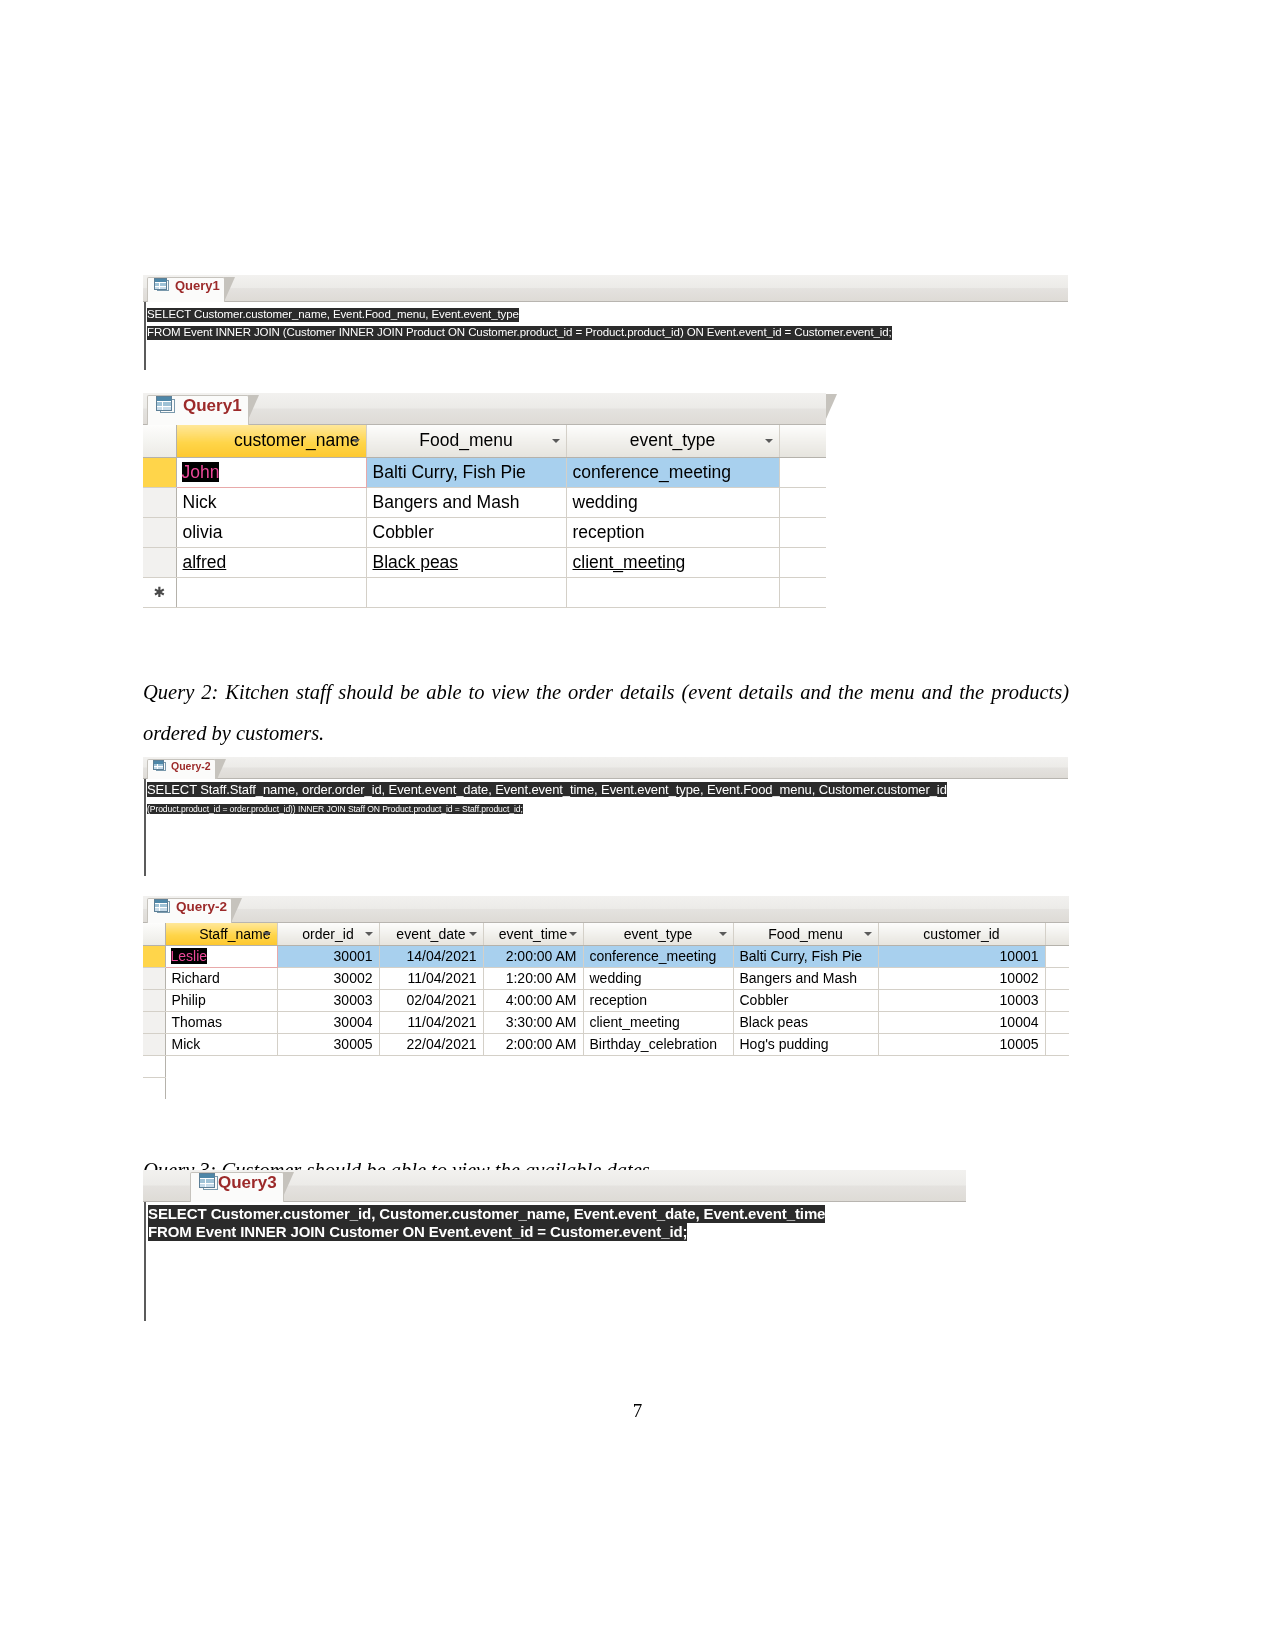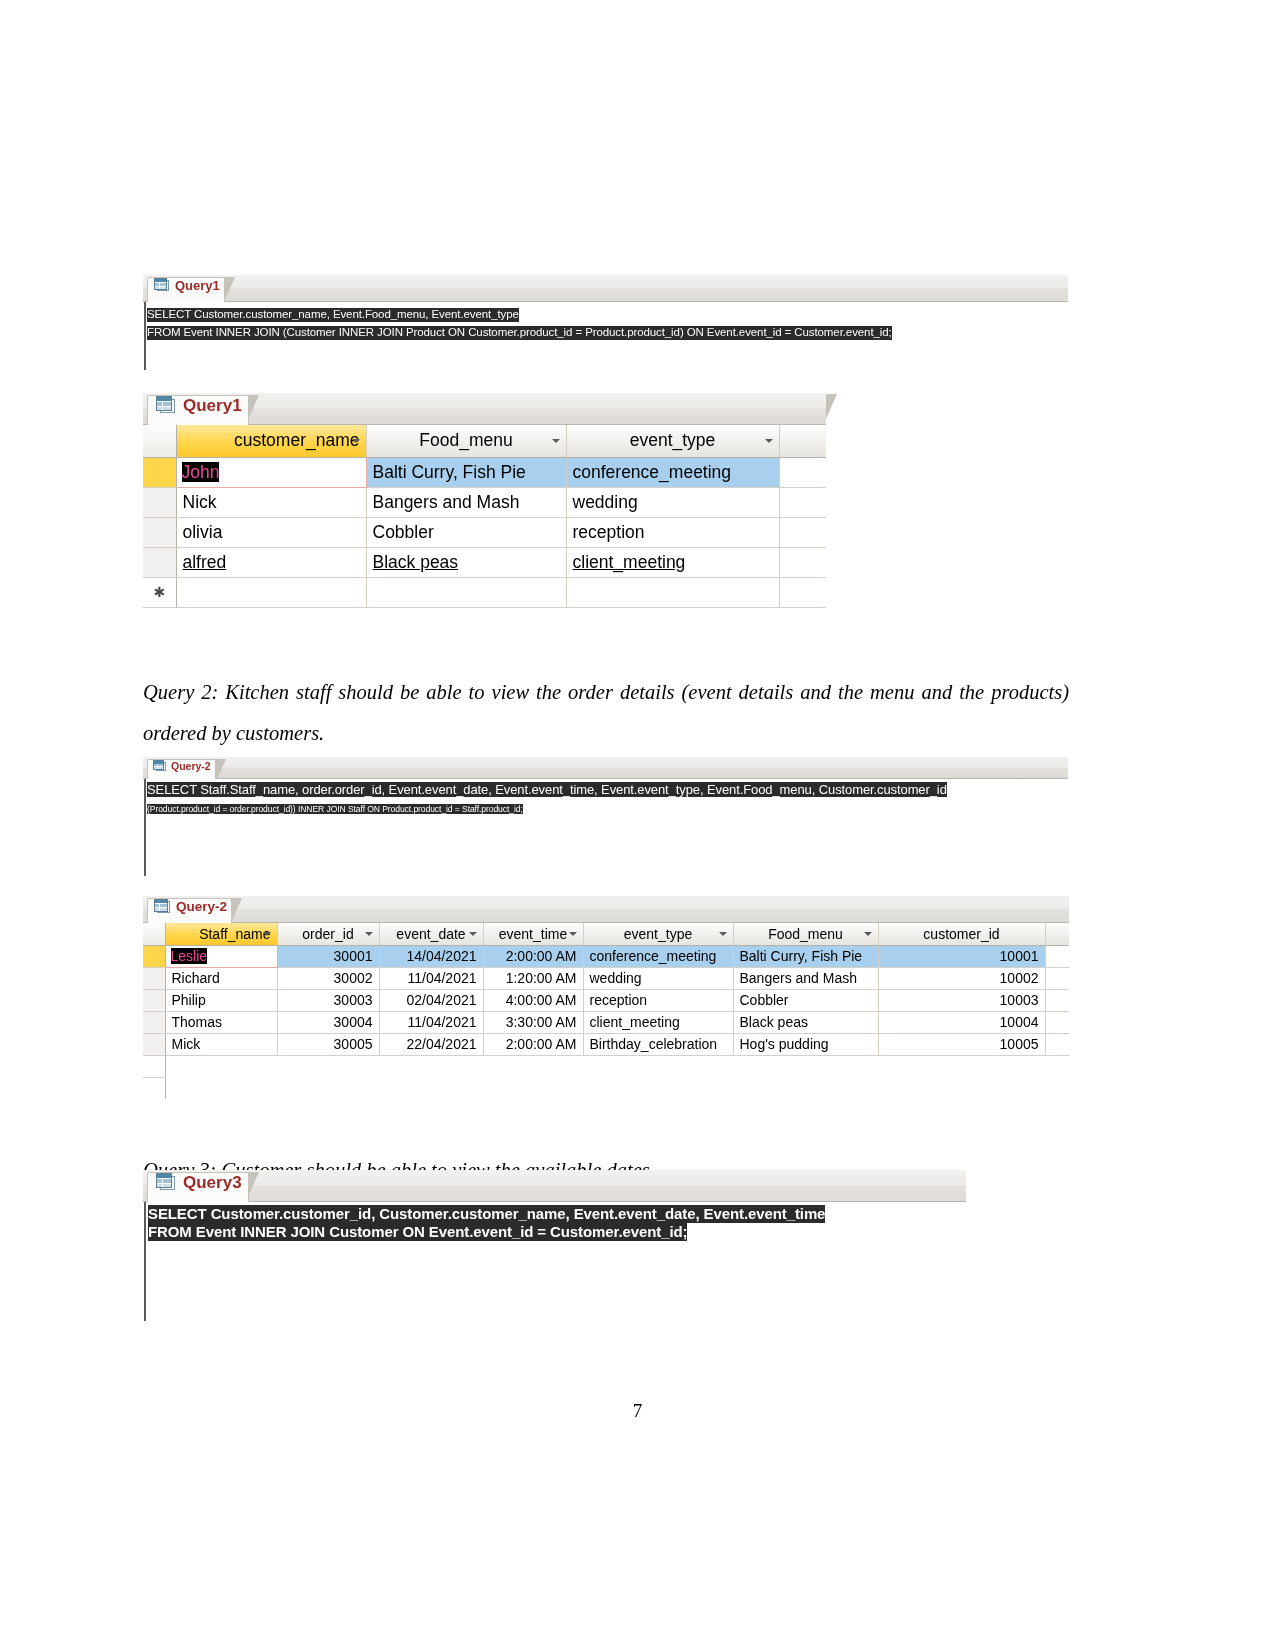--- a/index.html
+++ b/index.html
@@ -586,21 +586,21 @@
         </tr>
       </tbody>
     </table>
   </div>
 </div>
 
 <div class="body-para" style="left:143px; top:1150px; width:926px;">Query 3: Customer should be able to view the available dates</div>
 
 <div class="access-win" style="left:143px; top:1170px; width:823px; height:152px;">
   <div class="tab-strip" style="height:32px;">
-    <div class="tab" style="height:30px; padding:0 6px 0 8px; gap:8px;">
+    <div class="tab" style="height:30px; padding:0 6px 0 8px; gap:0;margin-left:43px;">
       <span class="tab-icon" style="width:19px;height:18px;">
         <i class="shadow" style="left:4px;top:3px;width:15px;height:14px;"></i>
         <i class="sheet" style="width:16px;height:15px;"></i>
         <i class="band" style="width:14px;height:4px;"></i>
         <i class="c1" style="left:1px;top:6px;width:5px;height:4px;"></i>
         <i class="c2" style="left:7px;top:6px;width:8px;height:4px;"></i>
         <i class="c3" style="left:1px;top:11px;width:5px;height:3px;"></i>
         <i class="c4" style="left:7px;top:11px;width:8px;height:3px;"></i>
       </span>
       <span class="tab-label" style="font-size:17px;">Query3</span>

